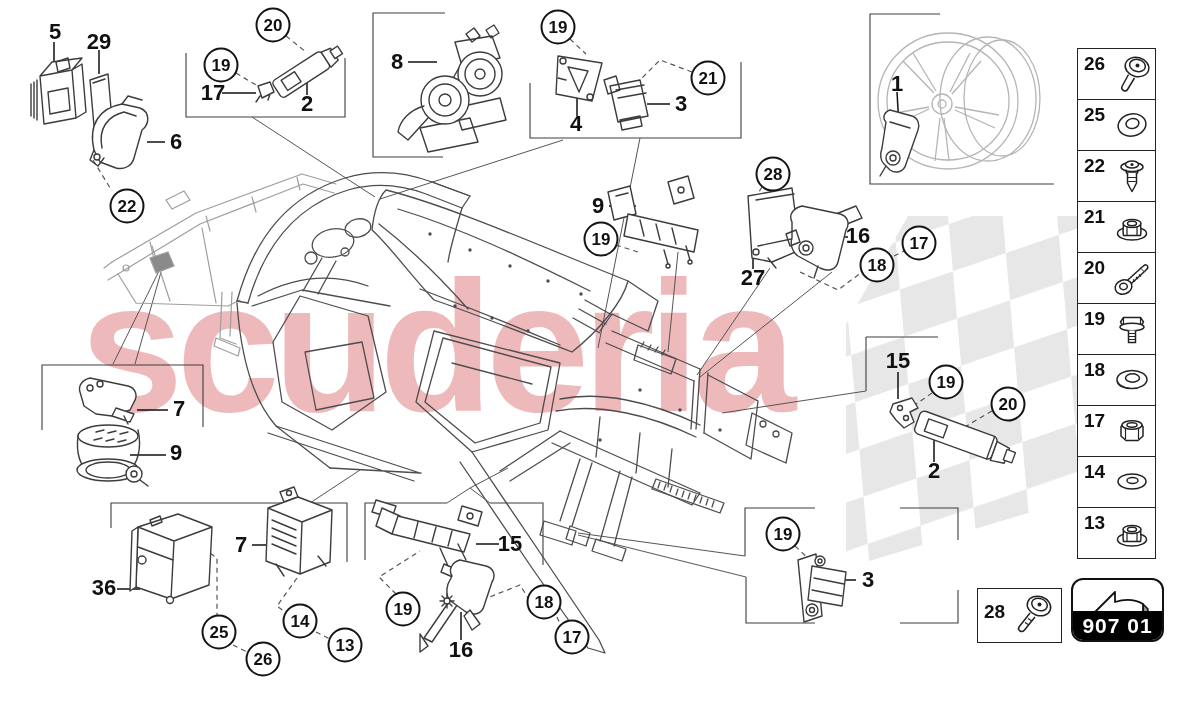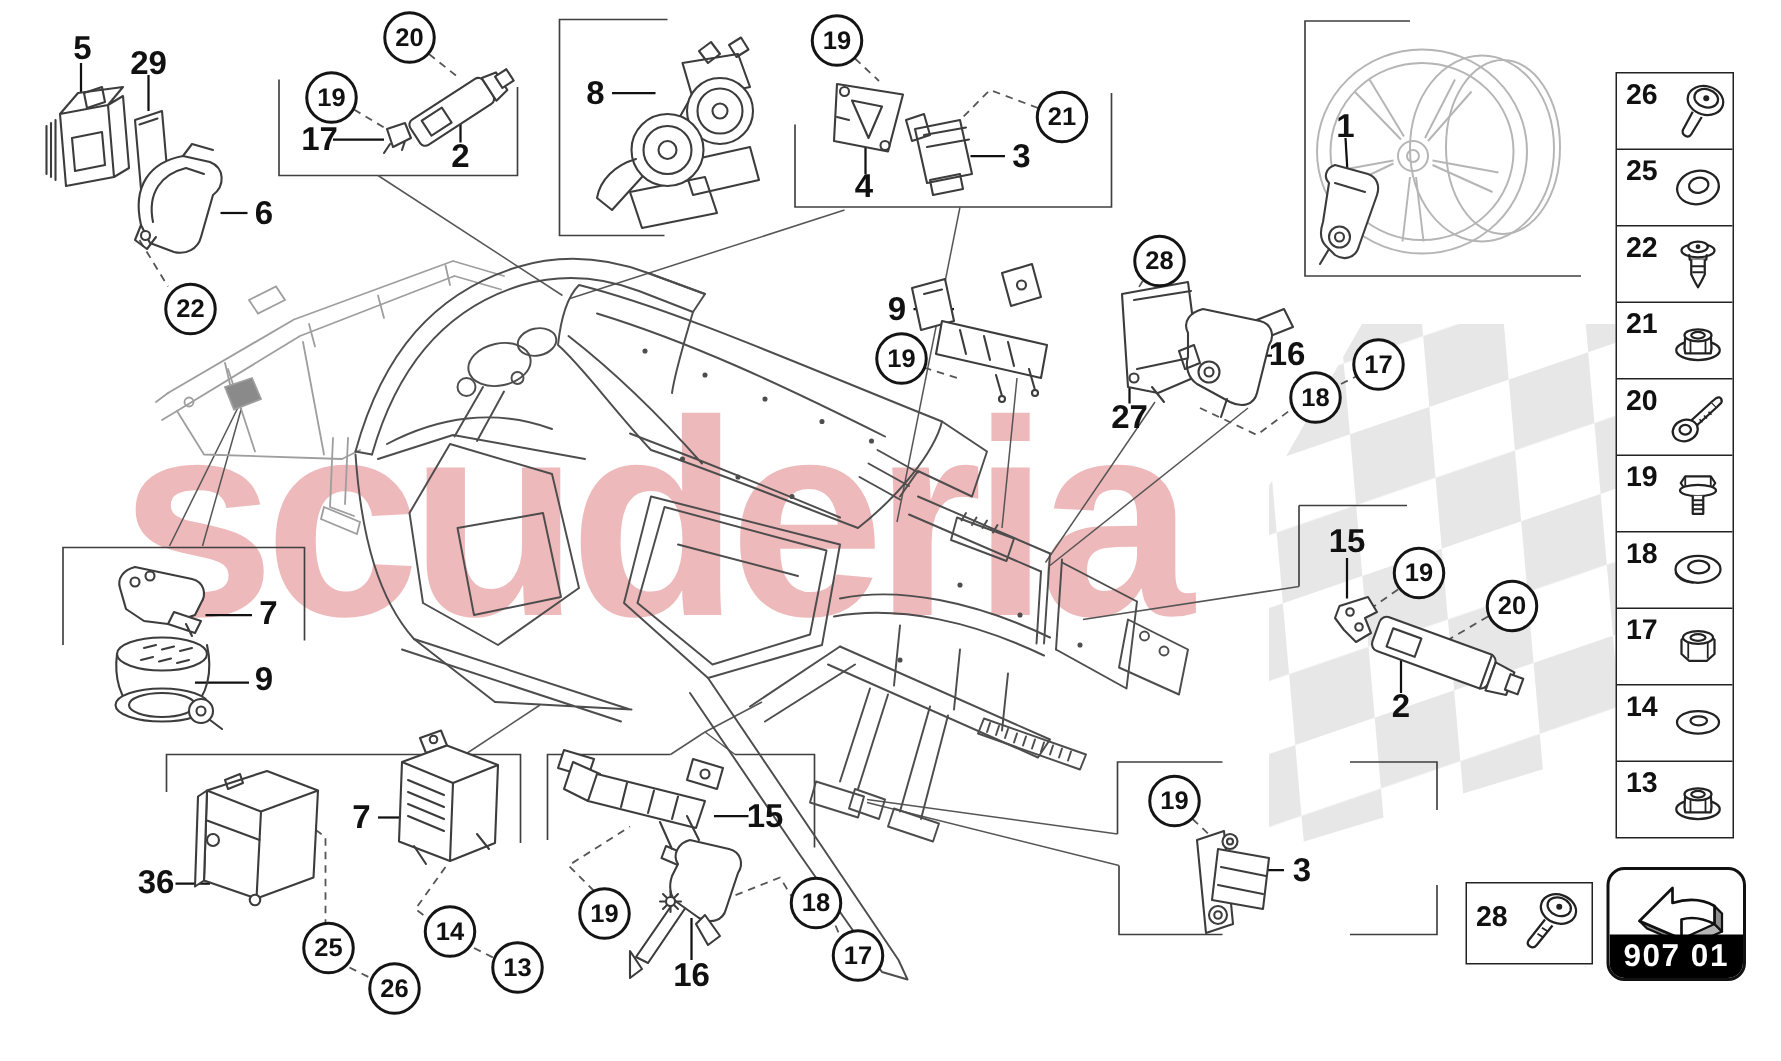--- a/index.html
+++ b/index.html
@@ -21,21 +21,21 @@
   .fastener-col{position:absolute;left:1077px;top:48px;width:77px;border:1.5px solid #222;
                 background:#fff;z-index:4;}
   .frow{position:relative;height:50px;border-bottom:1.5px solid #222;}
   .frow:last-child{border-bottom:none;}
   .fnum{position:absolute;left:6px;top:4px;font-size:19px;font-weight:700;color:#111;}
   .ficon{position:absolute;right:0px;top:5px;width:46px;height:42px;}
   .screw-box{position:absolute;left:977px;top:588px;width:83px;height:53px;border:1.5px solid #222;
              background:#fff;z-index:4;}
   .screw-box .fnum{top:12px;}
   .screw-box .ficon{width:56px;height:46px;right:0;top:3px;}
-  .code-box{position:absolute;left:1071px;top:578px;width:93px;height:76px;border:2px solid #111;
+  .code-box{position:absolute;left:1071px;top:578px;width:93px;height:64px;border:2px solid #111;
             border-radius:12px;background:#fff;overflow:hidden;z-index:4;box-sizing:border-box;}
   .code-arrow{position:absolute;left:6px;top:2px;width:80px;height:56px;}
   .code-band{position:absolute;left:0;bottom:0;width:100%;height:29px;background:#000;color:#fff;
              display:flex;align-items:center;justify-content:center;font-size:21px;font-weight:700;
              letter-spacing:1px;}
 </style>
 </head>
 <body>
 
 <div class="stage">

